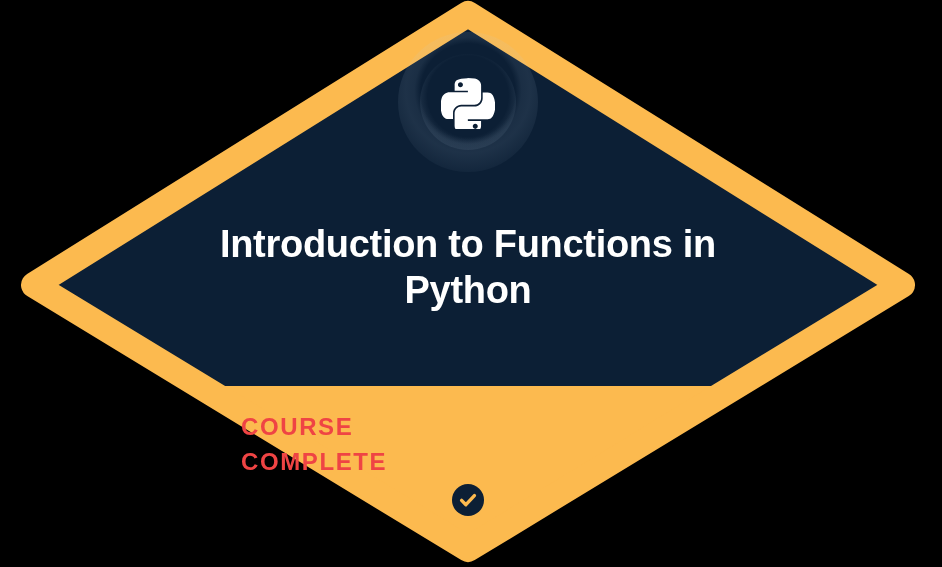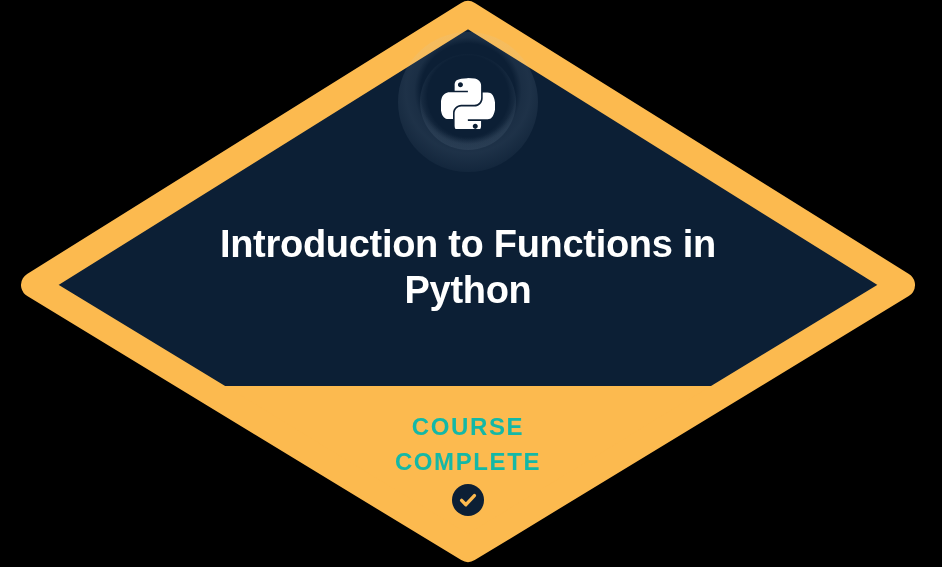--- a/index.html
+++ b/index.html
@@ -101,22 +101,21 @@
     letter-spacing: -0.3px;
     white-space: pre-line;
   }
 
   
   #status-caption {
     position: absolute;
     left: 241px;
     top: 409px;
     width: 454px;
-    text-align: center;
-    color: #14b8a6;
+    color: #ef4444;
     font-family: "Liberation Sans", sans-serif;
     font-size: 24px;
     font-weight: 700;
     line-height: 35px;
     letter-spacing: 1.6px;
     white-space: pre-line;
   }
 
   
   #check-badge {

